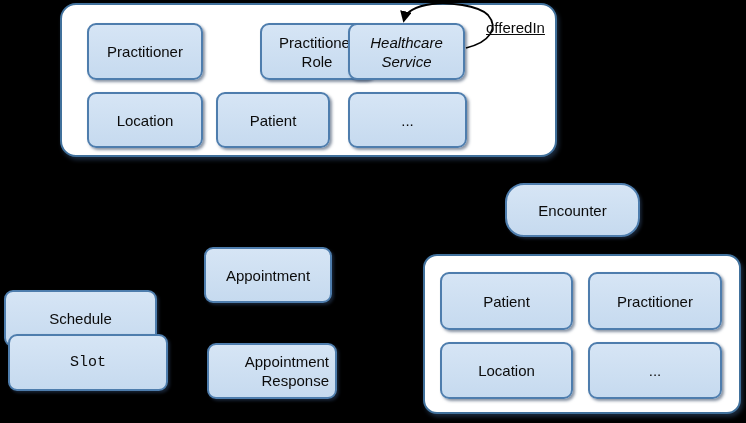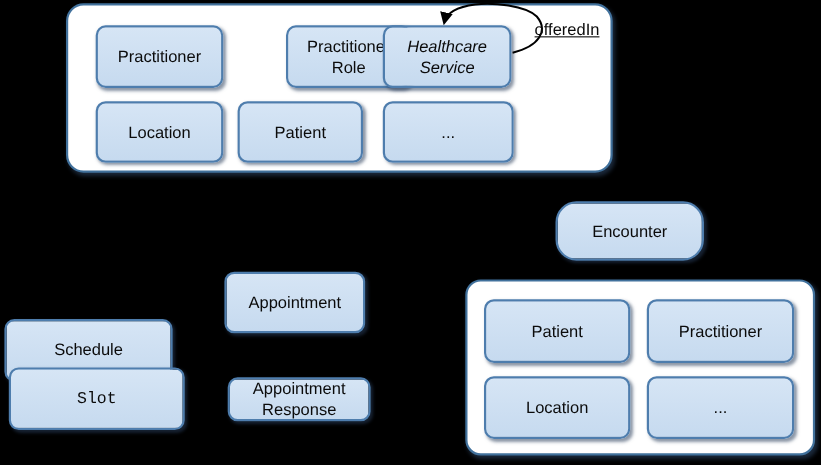--- a/index.html
+++ b/index.html
@@ -77,20 +77,20 @@
     </defs>
     <path d="M 466 48 C 490 42, 499 28, 488 15 C 478 5, 448 2, 432 4 C 417 6, 406 11, 404 20" fill="none" stroke="#000000" stroke-width="1.8" marker-end="url(#arrowhead)"></path>
   </svg>
 
   <div class="loop-label">offeredIn</div>
 
   <div class="node" style="left:505px; top:183px; width:135px; height:54px;border-radius:19px;">Encounter</div>
   <div class="node" style="left:4px; top:246px; width:153px; height:57px;margin-top:44px;">Schedule</div>
   <div class="node" style="left:204px; top:247px; width:128px; height:56px;">Appointment</div>
   <div class="node" style="left:8px; top:334px; width:160px; height:57px;font-family:Liberation Mono, monospace;">Slot</div>
-  <div class="node" style="left:207px; top:343px; width:130px; height:40px;">Appointment Response</div>
+  <div class="node" style="left:207px; top:343px; width:130px; height:56px;text-align:right;">Appointment Response</div>
 
   <div class="node" style="left:440px; top:272px; width:133px; height:58px;">Patient</div>
   <div class="node" style="left:588px; top:272px; width:134px; height:58px;">Practitioner</div>
   <div class="node" style="left:440px; top:342px; width:133px; height:57px;">Location</div>
   <div class="node" style="left:588px; top:342px; width:134px; height:57px;">...</div>
 
 </div>
 
 </body></html>

